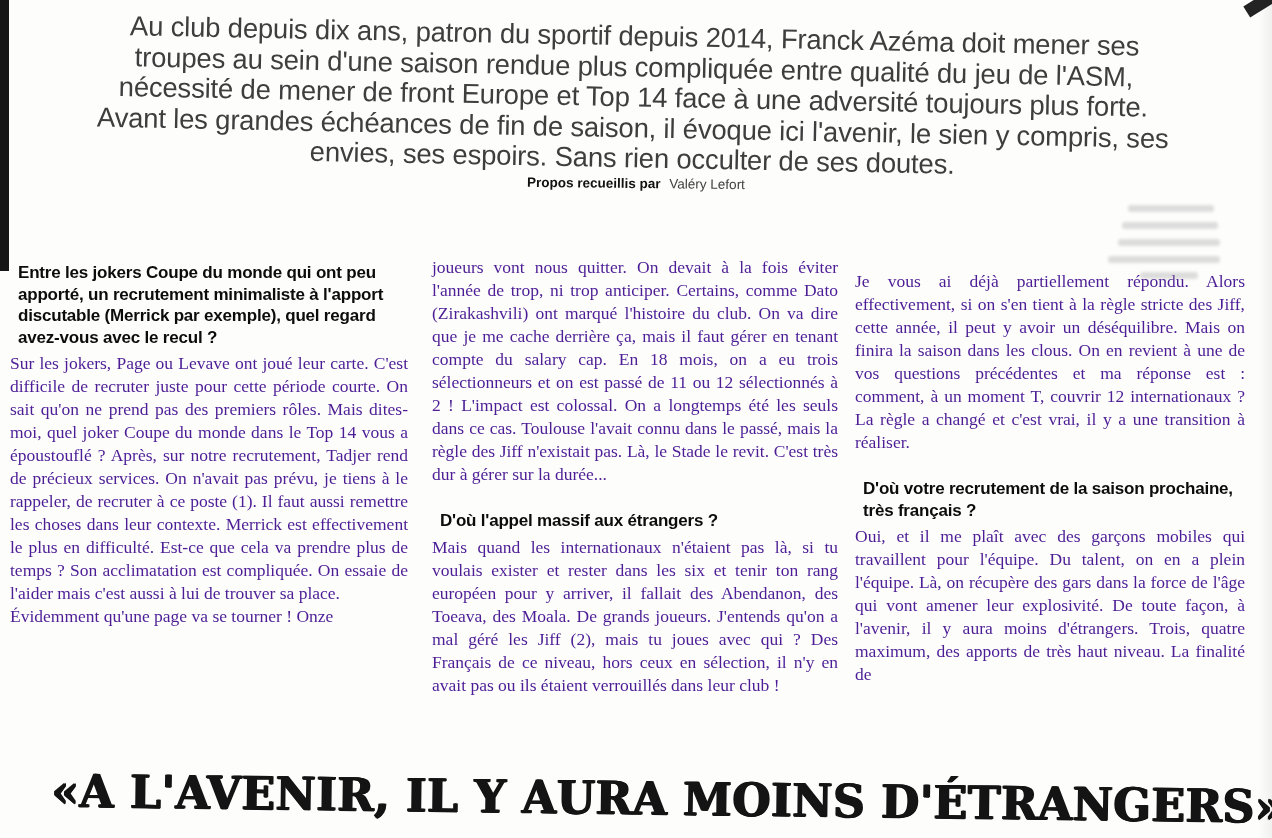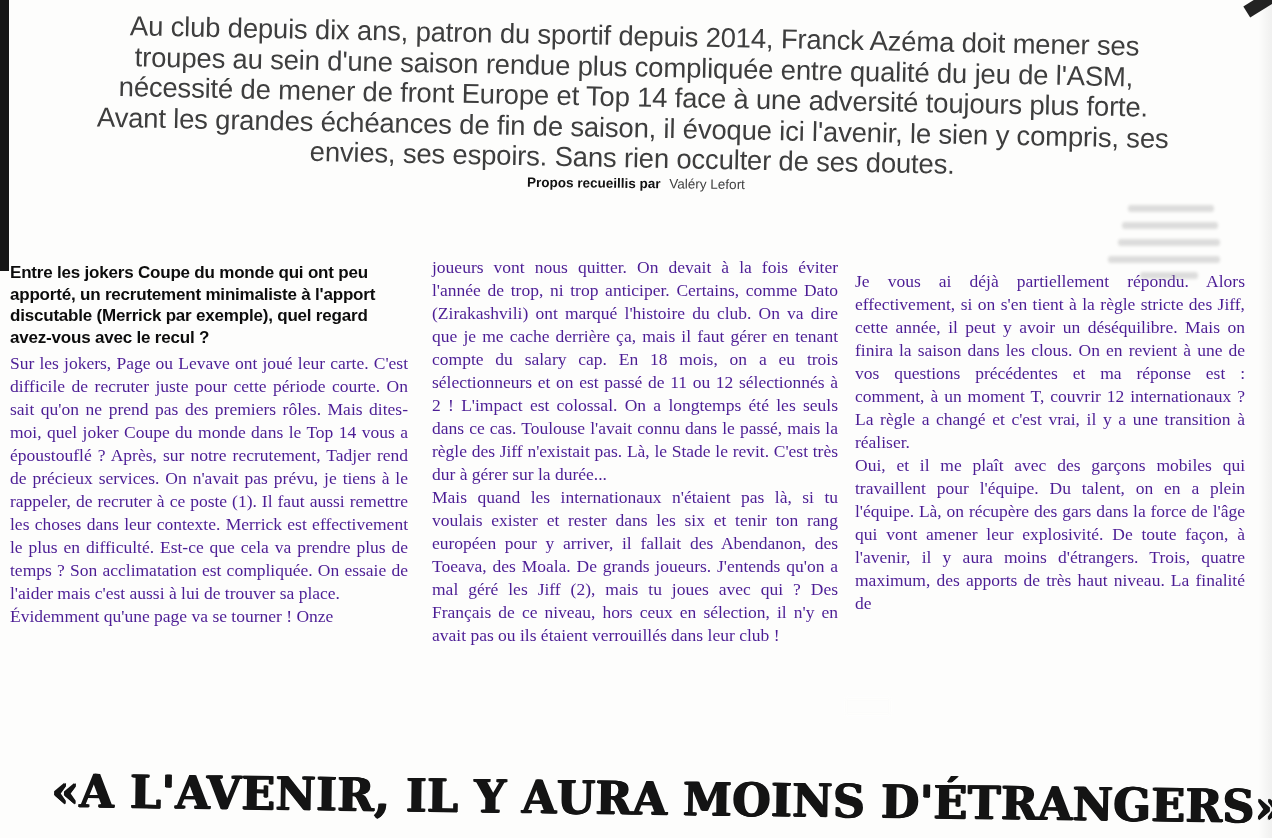--- a/index.html
+++ b/index.html
@@ -21,21 +21,21 @@
   .byline .prefix{font-weight:700;}
   .byline .author{font-weight:400;color:#404040;margin-left:5px;}
   
   .columns{position:absolute;top:256px;left:10px;width:1240px;display:flex;align-items:flex-start;}
   .col{box-sizing:border-box;}
   .col-1{width:398px;padding-top:6px;}
   .col-2{width:406px;margin-left:24px;}
   .col-3{width:390px;margin-left:17px;padding-top:14px;}
   .q{
     font-family:"Liberation Sans",sans-serif;font-weight:700;font-size:17px;
-    line-height:21.5px;color:#0c0c0c;letter-spacing:-0.2px;margin:24px 0 4px 0;
+    line-height:21.5px;color:#0c0c0c;letter-spacing:-0.2px;margin:24px 0 4px 8px;
   }
   .col .q:first-child{margin-top:0;}
   .a{
     font-family:"Liberation Serif",serif;font-size:17.5px;line-height:23px;
     color:#4c1d95;margin:0;text-align:justify;
   }
   
   .headline{
     position:absolute;top:764px;left:52px;width:1176px;
     font-family:"DejaVu Serif",serif;font-weight:700;font-size:44px;color:#141414;
@@ -76,25 +76,27 @@
   <div class="columns">
 
     <div class="col col-1">
       <h3 class="q">Entre les jokers Coupe du monde qui ont peu apporté, un recrutement minimaliste à l'apport discutable (Merrick par exemple), quel regard avez-vous avec le recul ?</h3>
       <p class="a">Sur les jokers, Page ou Levave ont joué leur carte. C'est difficile de recruter juste pour cette période courte. On sait qu'on ne prend pas des premiers rôles. Mais dites-moi, quel joker Coupe du monde dans le Top 14 vous a époustouflé ? Après, sur notre recrutement, Tadjer rend de précieux services. On n'avait pas prévu, je tiens à le rappeler, de recruter à ce poste (1). Il faut aussi remettre les choses dans leur contexte. Merrick est effectivement le plus en difficulté. Est-ce que cela va prendre plus de temps ? Son acclimatation est compliquée. On essaie de l'aider mais c'est aussi à lui de trouver sa place.</p>
       <p class="a">Évidemment qu'une page va se tourner ! Onze</p>
     </div>
 
     <div class="col col-2">
       <p class="a">joueurs vont nous quitter. On devait à la fois éviter l'année de trop, ni trop anticiper. Certains, comme Dato (Zirakashvili) ont marqué l'histoire du club. On va dire que je me cache derrière ça, mais il faut gérer en tenant compte du salary cap. En 18 mois, on a eu trois sélectionneurs et on est passé de 11 ou 12 sélectionnés à 2 ! L'impact est colossal. On a longtemps été les seuls dans ce cas. Toulouse l'avait connu dans le passé, mais la règle des Jiff n'existait pas. Là, le Stade le revit. C'est très dur à gérer sur la durée...</p>
+      <h3 class="q">D'où l'appel massif aux étrangers ?</h3>
       <p class="a">Mais quand les internationaux n'étaient pas là, si tu voulais exister et rester dans les six et tenir ton rang européen pour y arriver, il fallait des Abendanon, des Toeava, des Moala. De grands joueurs. J'entends qu'on a mal géré les Jiff (2), mais tu joues avec qui ? Des Français de ce niveau, hors ceux en sélection, il n'y en avait pas ou ils étaient verrouillés dans leur club !</p>
     </div>
 
     <div class="col col-3">
       <p class="a">Je vous ai déjà partiellement répondu. Alors effectivement, si on s'en tient à la règle stricte des Jiff, cette année, il peut y avoir un déséquilibre. Mais on finira la saison dans les clous. On en revient à une de vos questions précédentes et ma réponse est : comment, à un moment T, couvrir 12 internationaux ? La règle a changé et c'est vrai, il y a une transition à réaliser.</p>
+      <h3 class="q">D'où votre recrutement de la saison prochaine, très français ?</h3>
       <p class="a">Oui, et il me plaît avec des garçons mobiles qui travaillent pour l'équipe. Du talent, on en a plein l'équipe. Là, on récupère des gars dans la force de l'âge qui vont amener leur explosivité. De toute façon, à l'avenir, il y aura moins d'étrangers. Trois, quatre maximum, des apports de très haut niveau. La finalité de</p>
     </div>
 
   </div>
 
   <div class="headline">«A L'AVENIR, IL Y AURA MOINS D'ÉTRANGERS»</div>
 
   <div class="artifact-left-bar"></div>
   <div class="artifact-corner"></div>
   <div class="ghost-line g1"></div>

